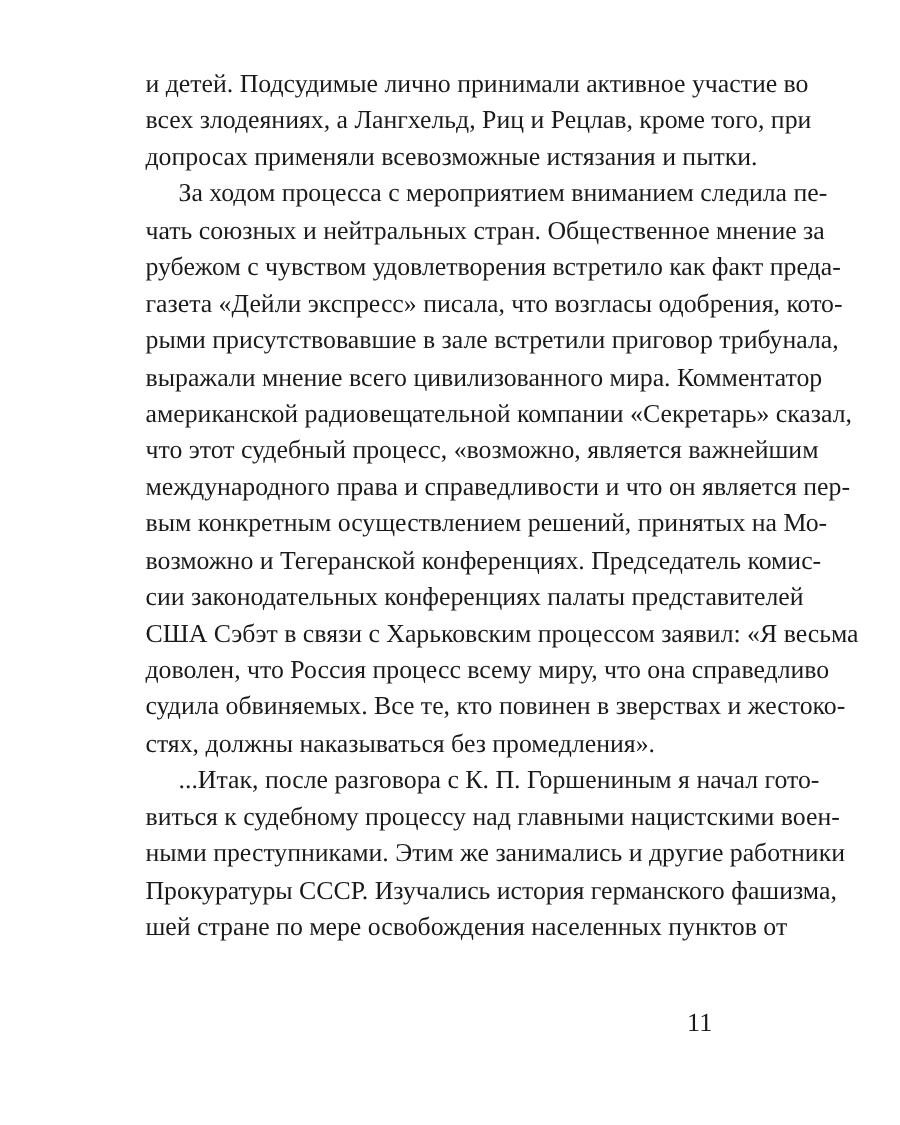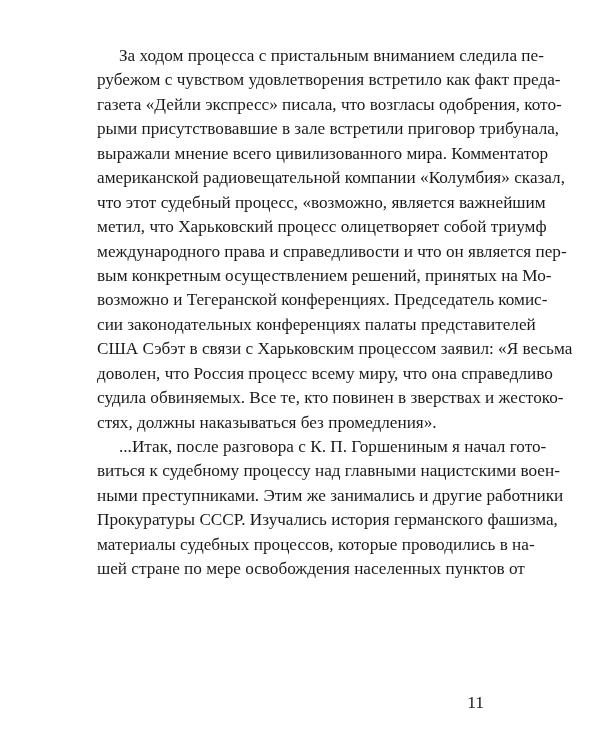--- a/index.html
+++ b/index.html
@@ -12,51 +12,55 @@
       font-family: "Liberation Serif", "DejaVu Serif", serif;
       font-size: 17.2px; line-height: 24.45px; color: #1a1a1a;
     }
     .line {
       display: block; white-space: nowrap; text-align: justify;
       text-align-last: justify; height: 24.45px;
     }
     .line.last { text-align-last: left; }
     .line.indent { padding-left: 22px; }
     .page-number {
-      position: absolute; left: 458px; top: 692px; width: 26px; text-align: right;
+      position: absolute; left: 458px; top: 671px; width: 26px; text-align: left;
       font-family: "Liberation Serif", "DejaVu Serif", serif;
       font-size: 17.5px; color: #1a1a1a;
     }
   </style>
 </head>
 <body>
 
 <div class="page">
   <div>
-    <span class="line indent">За ходом процесса с пристальным вниманием следила пе-</span>
+    <span class="line">и детей. Подсудимые лично принимали активное участие во</span>
+    <span class="line">всех злодеяниях, а Лангхельд, Риц и Рецлав, кроме того, при</span>
+    <span class="line last">допросах применяли всевозможные истязания и пытки.</span>
+  </div>
+  <div>
+    <span class="line indent">За ходом процесса с мероприятием вниманием следила пе-</span>
+    <span class="line">чать союзных и нейтральных стран. Общественное мнение за</span>
     <span class="line">рубежом с чувством удовлетворения встретило как факт преда-</span>
     <span class="line">газета «Дейли экспресс» писала, что возгласы одобрения, кото-</span>
     <span class="line">рыми присутствовавшие в зале встретили приговор трибунала,</span>
     <span class="line">выражали мнение всего цивилизованного мира. Комментатор</span>
-    <span class="line">американской радиовещательной компании «Колумбия» сказал,</span>
+    <span class="line">американской радиовещательной компании «Секретарь» сказал,</span>
     <span class="line">что этот судебный процесс, «возможно, является важнейшим</span>
-    <span class="line">метил, что Харьковский процесс олицетворяет собой триумф</span>
     <span class="line">международного права и справедливости и что он является пер-</span>
     <span class="line">вым конкретным осуществлением решений, принятых на Мо-</span>
     <span class="line">возможно и Тегеранской конференциях. Председатель комис-</span>
     <span class="line">сии законодательных конференциях палаты представителей</span>
     <span class="line">США Сэбэт в связи с Харьковским процессом заявил: «Я весьма</span>
     <span class="line">доволен, что Россия процесс всему миру, что она справедливо</span>
     <span class="line">судила обвиняемых. Все те, кто повинен в зверствах и жестоко-</span>
     <span class="line last">стях, должны наказываться без промедления».</span>
   </div>
   <div>
     <span class="line indent">...Итак, после разговора с К. П. Горшениным я начал гото-</span>
     <span class="line">виться к судебному процессу над главными нацистскими воен-</span>
     <span class="line">ными преступниками. Этим же занимались и другие работники</span>
     <span class="line">Прокуратуры СССР. Изучались история германского фашизма,</span>
-    <span class="line">материалы судебных процессов, которые проводились в на-</span>
     <span class="line">шей стране по мере освобождения населенных пунктов от</span>
 
   </div>
 </div>
 
 <div class="page-number">11</div>
 
 </body></html>

